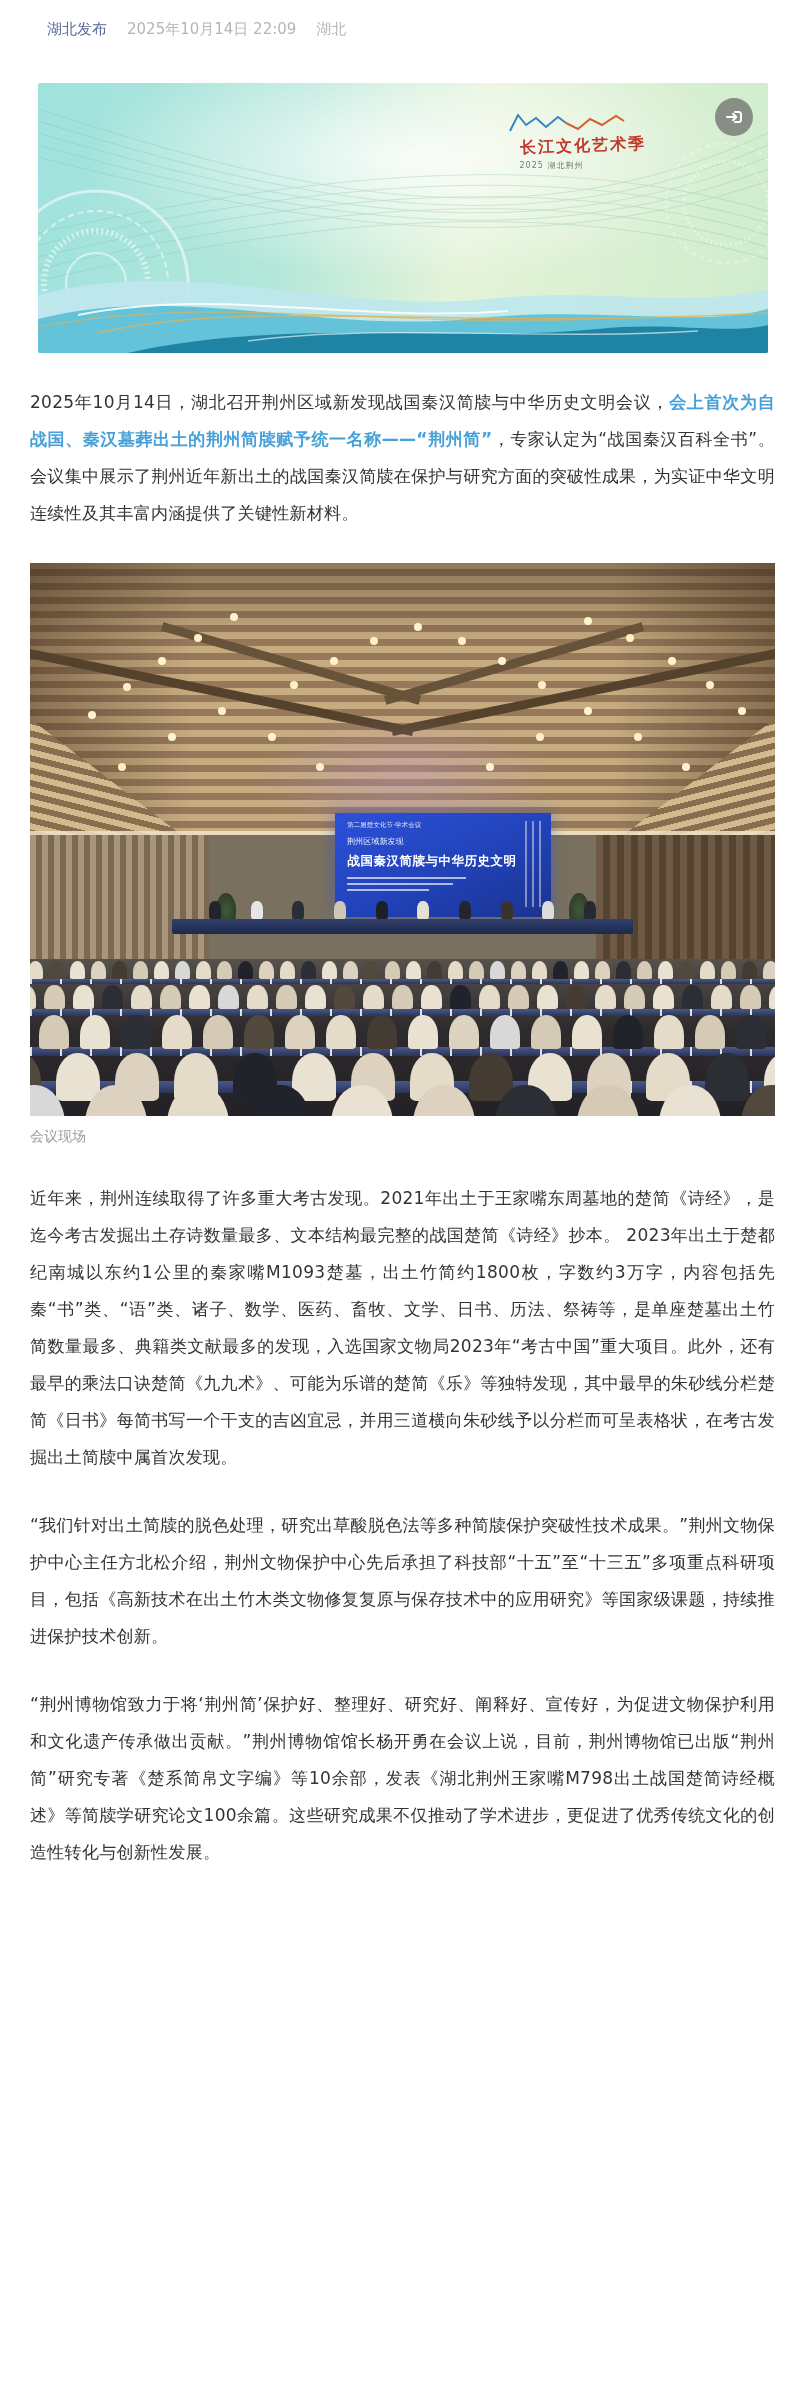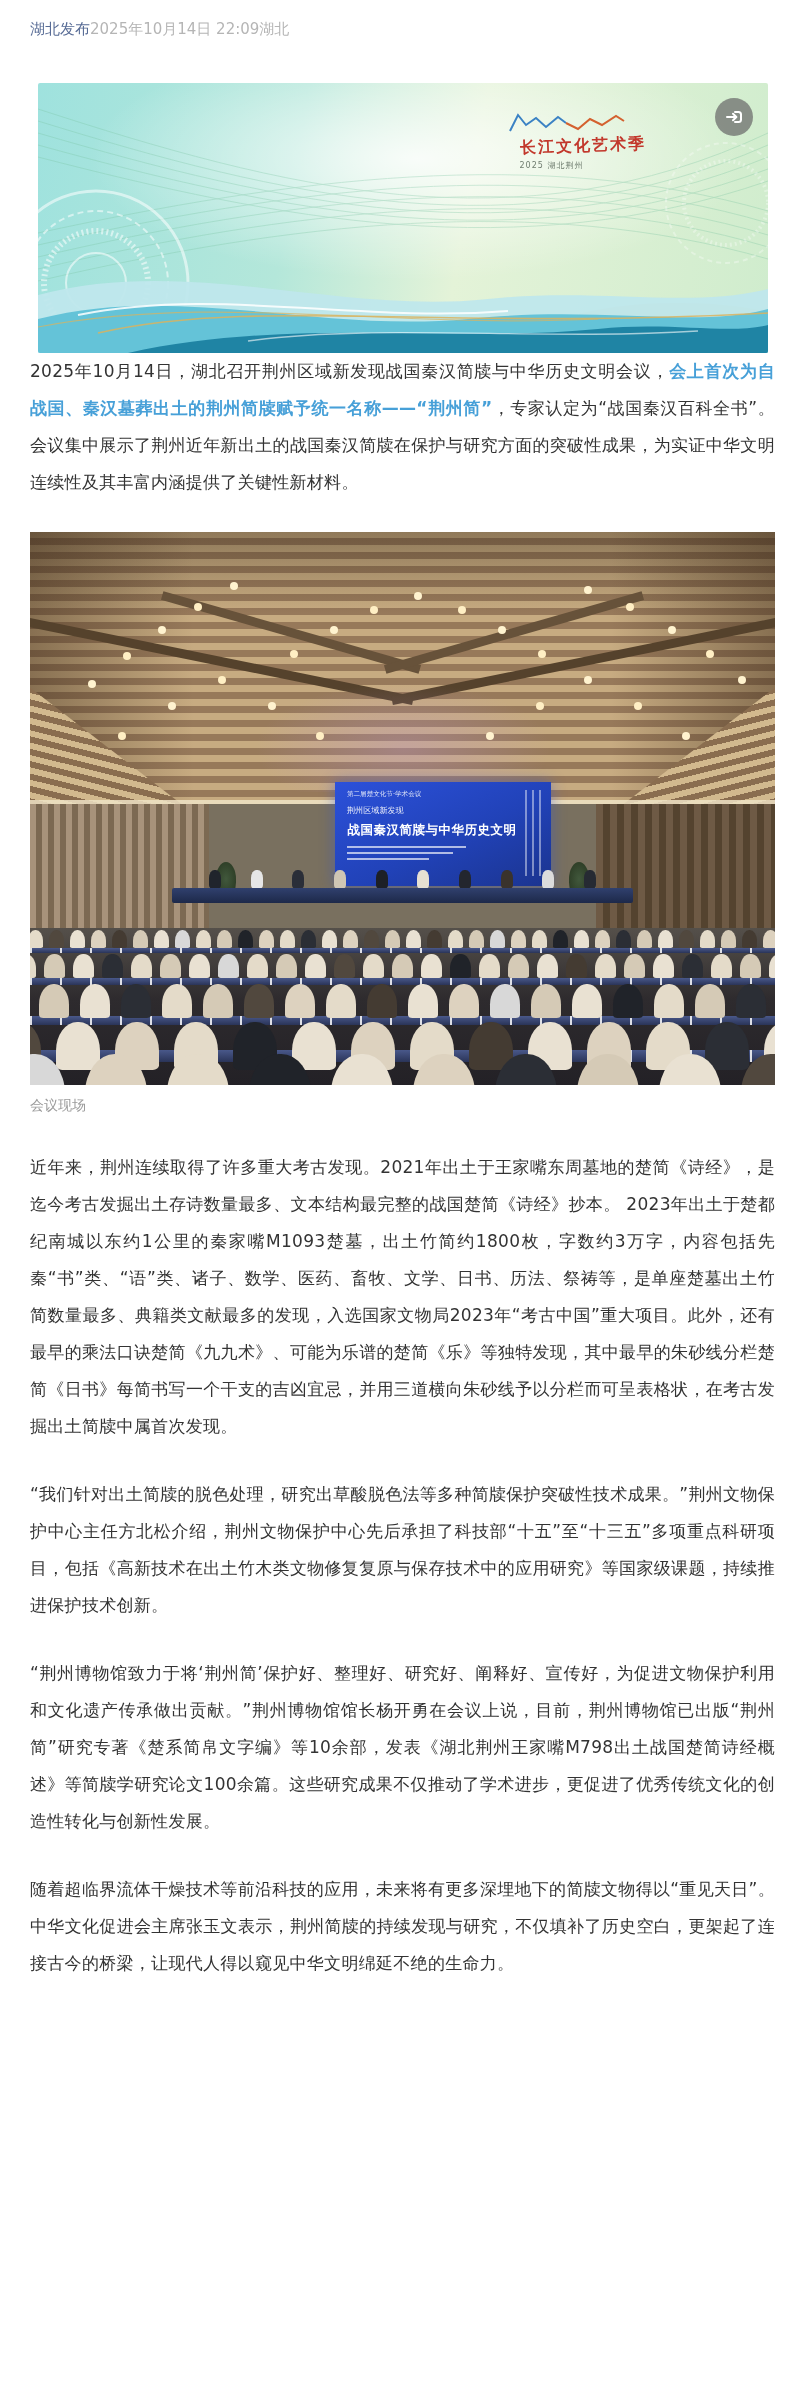--- a/index.html
+++ b/index.html
@@ -2,40 +2,40 @@
 <html><head>
 <meta charset="utf-8">
 <style>
   html,body{margin:0;padding:0;background:#fff;}
   body{font-family:"DejaVu Sans","Liberation Sans",sans-serif;}
   .page{width:805px;box-sizing:border-box;padding:20px 30px 40px;background:#fff;}
 
   
   h1.title{margin:0 0 16px;font-size:22px;line-height:1.5;color:#171717;
     font-weight:700;letter-spacing:.5px;}
-  .byline{font-size:15px;display:flex;align-items:flex-start;gap:0;}
+  .byline{font-size:15px;display:flex;align-items:flex-start;gap:20px;margin-left:17px;}
   .byline .src{color:#576b95;cursor:pointer;}
   .byline .dt,.byline .loc{color:#b5b5b5;}
 
   
   figure.banner{margin:44px auto 0;width:730px;height:270px;position:relative;
     overflow:hidden;border-radius:2px;background:linear-gradient(100deg,#9fe2de 0%,#b4e7da 35%,#e4f3d8 58%,#cfeccd 100%);}
   .banner svg.art{position:absolute;inset:0;}
   .festival{position:absolute;top:26px;right:78px;width:170px;text-align:left;}
   .festival .fsq{display:block;margin-left:-14px;}
   .festival-title{font-family:"DejaVu Serif","Liberation Serif",serif;font-weight:700;
     color:#c2382c;font-size:16px;letter-spacing:2px;transform:rotate(-2deg);}
   .festival-sub{font-size:8px;color:#6f7d6f;margin-top:4px;letter-spacing:1px;}
   .share{position:absolute;top:15px;right:15px;width:38px;height:38px;border-radius:50%;
     background:rgba(105,105,105,.72);display:flex;align-items:center;justify-content:center;cursor:pointer;}
 
   
   p.para{font-size:17px;line-height:37px;color:#333;text-align:justify;
     letter-spacing:.3px;margin:0 0 31px;}
-  p.lead{}
+  p.lead{margin-top:31px;}
   .hl{color:#47a0d8;font-weight:700;}
 
   
   figure.photo{margin:6px 0 0;width:745px;height:553px;position:relative;overflow:hidden;
     background:#3a352f;}
   .ceil{position:absolute;left:0;top:0;right:0;height:272px;
     background:repeating-linear-gradient(0deg,#c7ab81 0 7px,#97795a 7px 14px);}
   .ceil::before{content:"";position:absolute;inset:0;
     background:linear-gradient(90deg,rgba(58,40,24,.45),rgba(58,40,24,0) 22%,rgba(58,40,24,0) 78%,rgba(58,40,24,.45)),
                linear-gradient(180deg,rgba(40,28,16,.35),rgba(40,28,16,0) 30%);}
@@ -333,14 +333,13 @@
           <div style="width: 62px; height: 66px; background: rgb(81, 72, 62);"></div>
         </div>
       </div>
   </figure>
 
   <div class="caption">会议现场</div>
 
   <p class="para">近年来，荆州连续取得了许多重大考古发现。2021年出土于王家嘴东周墓地的楚简《诗经》，是迄今考古发掘出土存诗数量最多、文本结构最完整的战国楚简《诗经》抄本。 2023年出土于楚都纪南城以东约1公里的秦家嘴M1093楚墓，出土竹简约1800枚，字数约3万字，内容包括先秦“书”类、“语”类、诸子、数学、医药、畜牧、文学、日书、历法、祭祷等，是单座楚墓出土竹简数量最多、典籍类文献最多的发现，入选国家文物局2023年“考古中国”重大项目。此外，还有最早的乘法口诀楚简《九九术》、可能为乐谱的楚简《乐》等独特发现，其中最早的朱砂线分栏楚简《日书》每简书写一个干支的吉凶宜忌，并用三道横向朱砂线予以分栏而可呈表格状，在考古发掘出土简牍中属首次发现。</p>
   <p class="para">“我们针对出土简牍的脱色处理，研究出草酸脱色法等多种简牍保护突破性技术成果。”荆州文物保护中心主任方北松介绍，荆州文物保护中心先后承担了科技部“十五”至“十三五”多项重点科研项目，包括《高新技术在出土竹木类文物修复复原与保存技术中的应用研究》等国家级课题，持续推进保护技术创新。</p>
   <p class="para">“荆州博物馆致力于将‘荆州简’保护好、整理好、研究好、阐释好、宣传好，为促进文物保护利用和文化遗产传承做出贡献。”荆州博物馆馆长杨开勇在会议上说，目前，荆州博物馆已出版“荆州简”研究专著《楚系简帛文字编》等10余部，发表《湖北荆州王家嘴M798出土战国楚简诗经概述》等简牍学研究论文100余篇。这些研究成果不仅推动了学术进步，更促进了优秀传统文化的创造性转化与创新性发展。</p>
-  <p class="para">随着超临界流体干燥技术等前沿科技的应用，未来将有更多深埋地下的简牍文物得以“重见天日”。中华文化促进会主席张玉文表示，荆州简牍的持续发现与研究，不仅填补了历史空白，更架起了连接古今的桥梁，让现代人得以窥见中华文明绵延不绝的生命力。</p>
 </div>
 
 </body></html>

